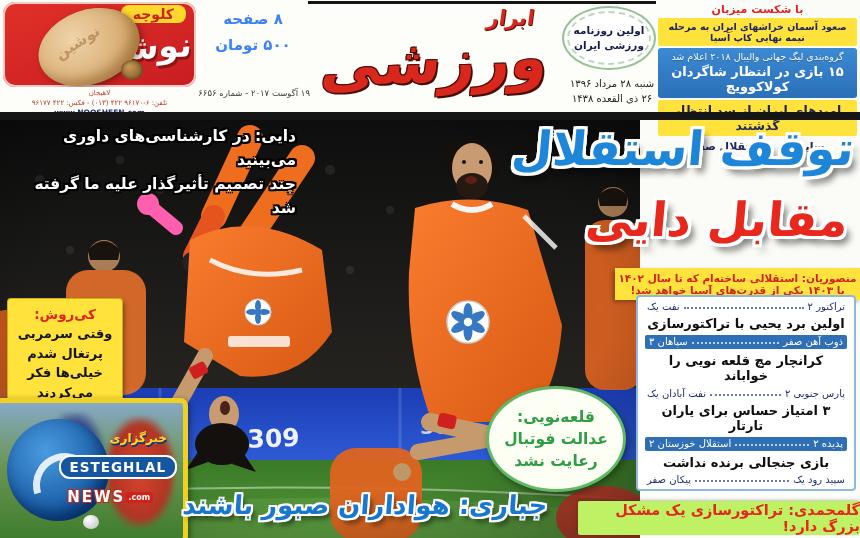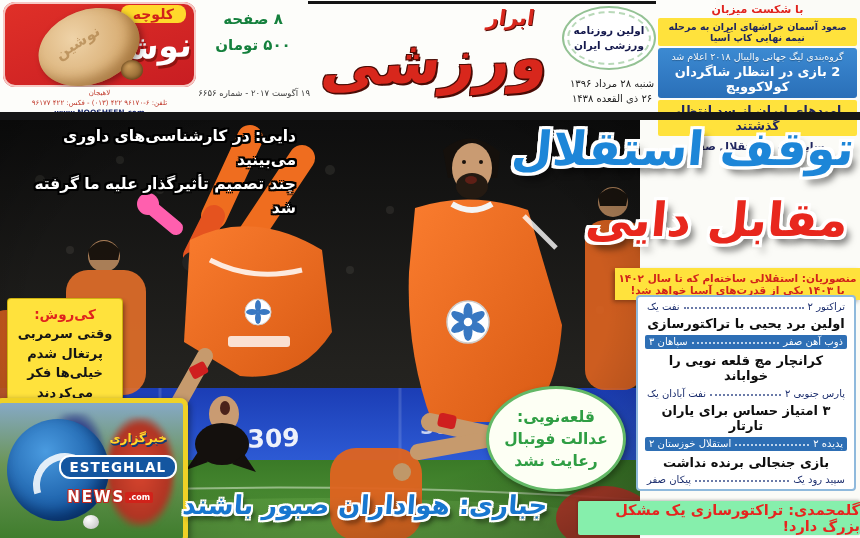--- a/index.html
+++ b/index.html
@@ -20,21 +20,21 @@
   .ad-name { position:absolute; top:26px; right:4px; color:#fff; font-size:33px; font-weight:bold; transform:skewX(-6deg) rotate(-3deg); text-shadow:2px 3px 0 #8e1410; }
   .cookie { position:absolute; left:34px; top:8px; width:104px; height:74px; background:radial-gradient(circle at 38% 32%,#efd3a8,#d9af76 60%,#c39252); border-radius:50%; transform:rotate(-20deg); box-shadow:inset -6px -8px 12px rgba(120,70,20,.45), 2px 3px 6px rgba(0,0,0,.35); }
   .cookie-mark { position:absolute; left:18px; top:20px; color:#a97c44; font-size:15px; font-weight:bold; opacity:.65; transform:rotate(-12deg); }
   .walnut { position:absolute; left:118px; top:58px; width:22px; height:20px; background:radial-gradient(circle at 35% 30%,#c99a58,#7d5322); border-radius:50%; box-shadow:inset 0 0 4px #4d300f; }
   .ad-contact { position:absolute; left:0; right:0; bottom:0; height:22px; text-align:center; line-height:10px; padding-top:1px; }
   .ad-city { font-size:7px; color:#c0392b; display:block; }
   .ad-phone { font-size:7px; color:#c0392b; display:block; }
   .ad-site { font-size:7.5px; font-weight:bold; color:#1b2a6b; direction:ltr; display:block; }
 
   
-  .meta { position:absolute; left:200px; top:10px; width:106px; text-align:center; color:#15803d; }
+  .meta { position:absolute; left:200px; top:10px; width:106px; text-align:center; color:#3b82f6; }
   .meta-pages { font-size:15px; font-weight:bold; display:block; margin-bottom:8px; }
   .meta-price { font-size:15px; font-weight:bold; display:block; }
   .meta-issue { position:absolute; left:196px; top:88px; width:114px; font-size:8.5px; color:#3c3c3c; text-align:right; }
 
   
   .mast-rule-top { position:absolute; left:308px; top:1px; width:348px; height:3px; background:#141414; }
   .masthead { position:absolute; left:310px; top:4px; width:250px; height:104px; }
   .title-top { position:absolute; top:2px; right:26px; color:#d8271c; font-size:21px; font-weight:bold; transform:skewX(-8deg); text-shadow:1px 1px 0 #5a0e07; }
   .title-main { position:absolute; top:22px; right:0; width:100%; text-align:center; color:#d8271c; font-size:60px; font-weight:bold; transform:skewX(-8deg) rotate(-2deg); text-shadow:2px 2px 0 #4a0b05, -1px -1px 0 #4a0b05, 1px -1px 0 #4a0b05, -1px 1px 0 #4a0b05; letter-spacing:-2px; }
 
@@ -86,21 +86,21 @@
   .headline2 { position:absolute; top:192px; right:12px; z-index:5; white-space:nowrap; color:#e8271d; font-size:47px; font-weight:bold; transform:skewX(-5deg); text-shadow:-3px -3px 0 #fff, 3px -3px 0 #fff, -3px 3px 0 #fff, 3px 3px 0 #fff, 0 -3px 0 #fff, 0 3px 0 #fff, -3px 0 0 #fff, 3px 0 0 #fff, 6px 7px 7px rgba(0,0,0,.55); }
   .subhead { position:absolute; top:268px; right:0; width:245px; z-index:6; background:#ffe23c; color:#d1221a; font-size:10.5px; font-weight:bold; text-align:center; padding:4px 2px; box-shadow:-2px 2px 4px rgba(0,0,0,.3); }
 
   .results { position:absolute; top:295px; right:4px; width:220px; height:196px; z-index:6; background:#fff; border:2px solid #8fb9dc; border-radius:4px; padding:4px 7px; display:flex; flex-direction:column; justify-content:space-between; }
   .score-row { display:flex; align-items:flex-end; gap:4px; font-size:10px; color:#1c2e6e; padding:0 2px; }
   .score-row .leader { flex:1; border-bottom:2px dotted #6a7aa8; margin-bottom:3px; }
   .score-row.hl { background:#2e6fb5; color:#fff; border-radius:2px; padding:1px 4px 2px; }
   .score-row.hl .leader { border-bottom-color:#bcd2ea; }
   .res-headline { font-size:13px; font-weight:bold; color:#0e0e0e; text-align:center; }
 
-  .bottom-strip { position:absolute; left:578px; top:501px; width:282px; height:34px; z-index:7; background:#86efac; color:#e6251f; font-size:14.5px; font-weight:bold; display:flex; align-items:center; justify-content:center; border-radius:2px; box-shadow:0 -1px 3px rgba(0,0,0,.25); }
+  .bottom-strip { position:absolute; left:578px; top:501px; width:282px; height:34px; z-index:7; background:#bef264; color:#e6251f; font-size:14.5px; font-weight:bold; display:flex; align-items:center; justify-content:center; border-radius:2px; box-shadow:0 -1px 3px rgba(0,0,0,.25); }
 </style>
 </head>
 <body>
 
 <div class="page">
 
   <div class="header-band">
 
     <div class="ad">
       <div class="ad-red">
@@ -137,21 +137,21 @@
     <div class="dates">
       <div>شنبه ۲۸ مرداد ۱۳۹۶</div>
       <div>۲۶ ذی القعده ۱۴۳۸</div>
     </div>
 
     <div class="topnews">
       <div class="tn-kicker">با شکست میزبان</div>
       <div class="tn-y1">صعود آسمان خراشهای ایران به مرحله نیمه نهایی کاپ آسیا</div>
       <div class="tn-blue">
         <span class="tn-blue-sub">گروه‌بندی لیگ جهانی والیبال ۲۰۱۸ اعلام شد</span>
-        <span class="tn-blue-main">2 بازی در انتظار شاگردان کولاکوویچ</span>
+        <span class="tn-blue-main">۱۵ بازی در انتظار شاگردان کولاکوویچ</span>
       </div>
       <div class="tn-y2">امیدهای ایران از سد انتظار گذشتند</div>
       <div class="tn-score">سایپا یک _ استقلال صفر</div>
     </div>
   </div>
 
   <div class="black-bar"></div>
 
   <div class="photo">
     <svg width="640" height="418" viewBox="0 0 640 418">

